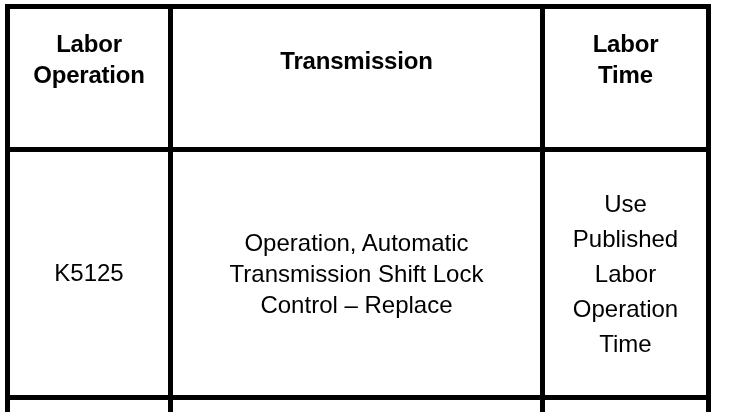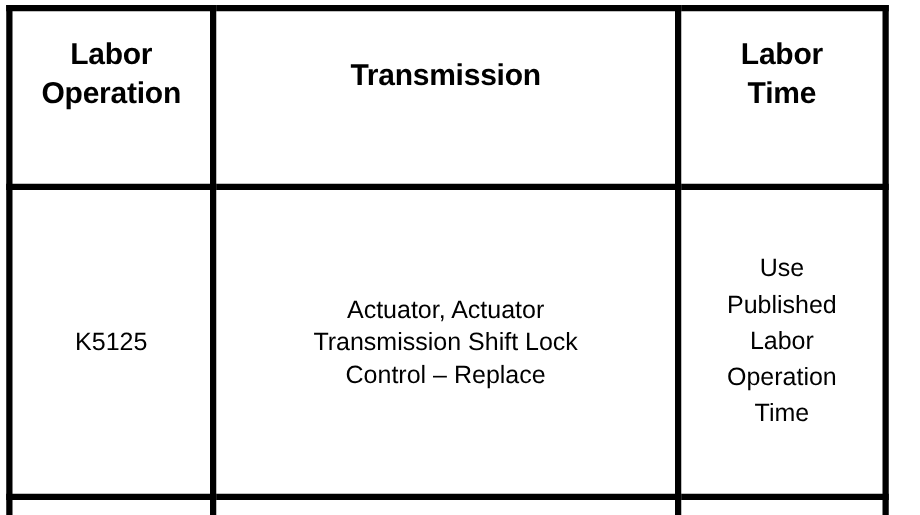--- a/index.html
+++ b/index.html
@@ -66,21 +66,21 @@
   .header-row th.desc-head .hdr-text {
     padding-top: 37px;
   }
 
   
   .body-row td {
     height: 243px;
     vertical-align: middle;
     text-align: center;
     font-weight: normal;
-    font-size: 20px;
+    font-size: 24px;
     line-height: 1.30;
   }
   .body-row td .cell-text {
     display: block;
     white-space: pre-line;
   }
   .body-row td.time-cell .cell-text {
     line-height: 1.46;
   }
   .body-row td.op-cell .cell-text {
@@ -120,21 +120,21 @@
         </th>
       </tr>
     </thead>
 
     <tbody>
       <tr class="body-row">
         <td class="op-cell">
           <span class="cell-text">K5125</span>
         </td>
         <td class="desc-cell">
-          <span class="cell-text">Actuator, Actuator
+          <span class="cell-text">Operation, Automatic
 Transmission Shift Lock
 Control – Replace</span>
         </td>
         <td class="time-cell">
           <span class="cell-text">Use
 Published
 Labor
 Operation
 Time</span>
         </td>

